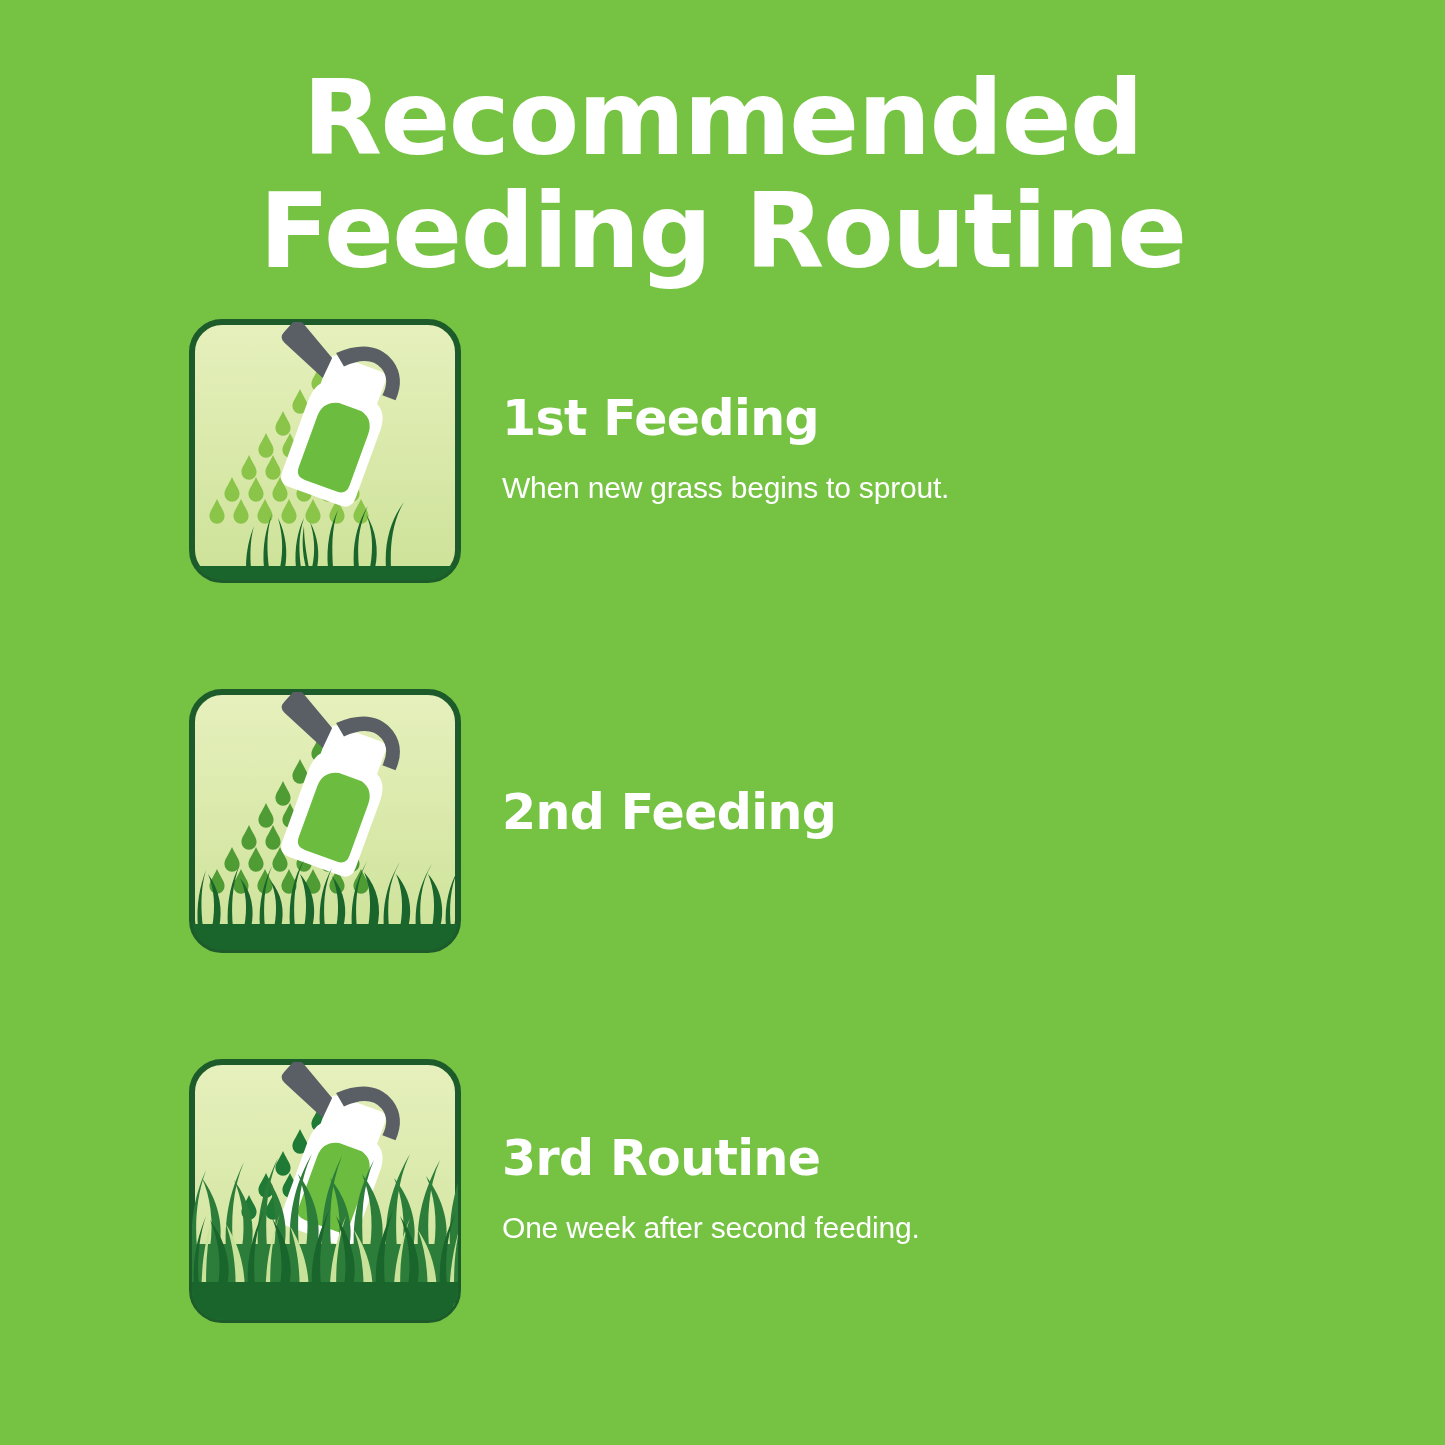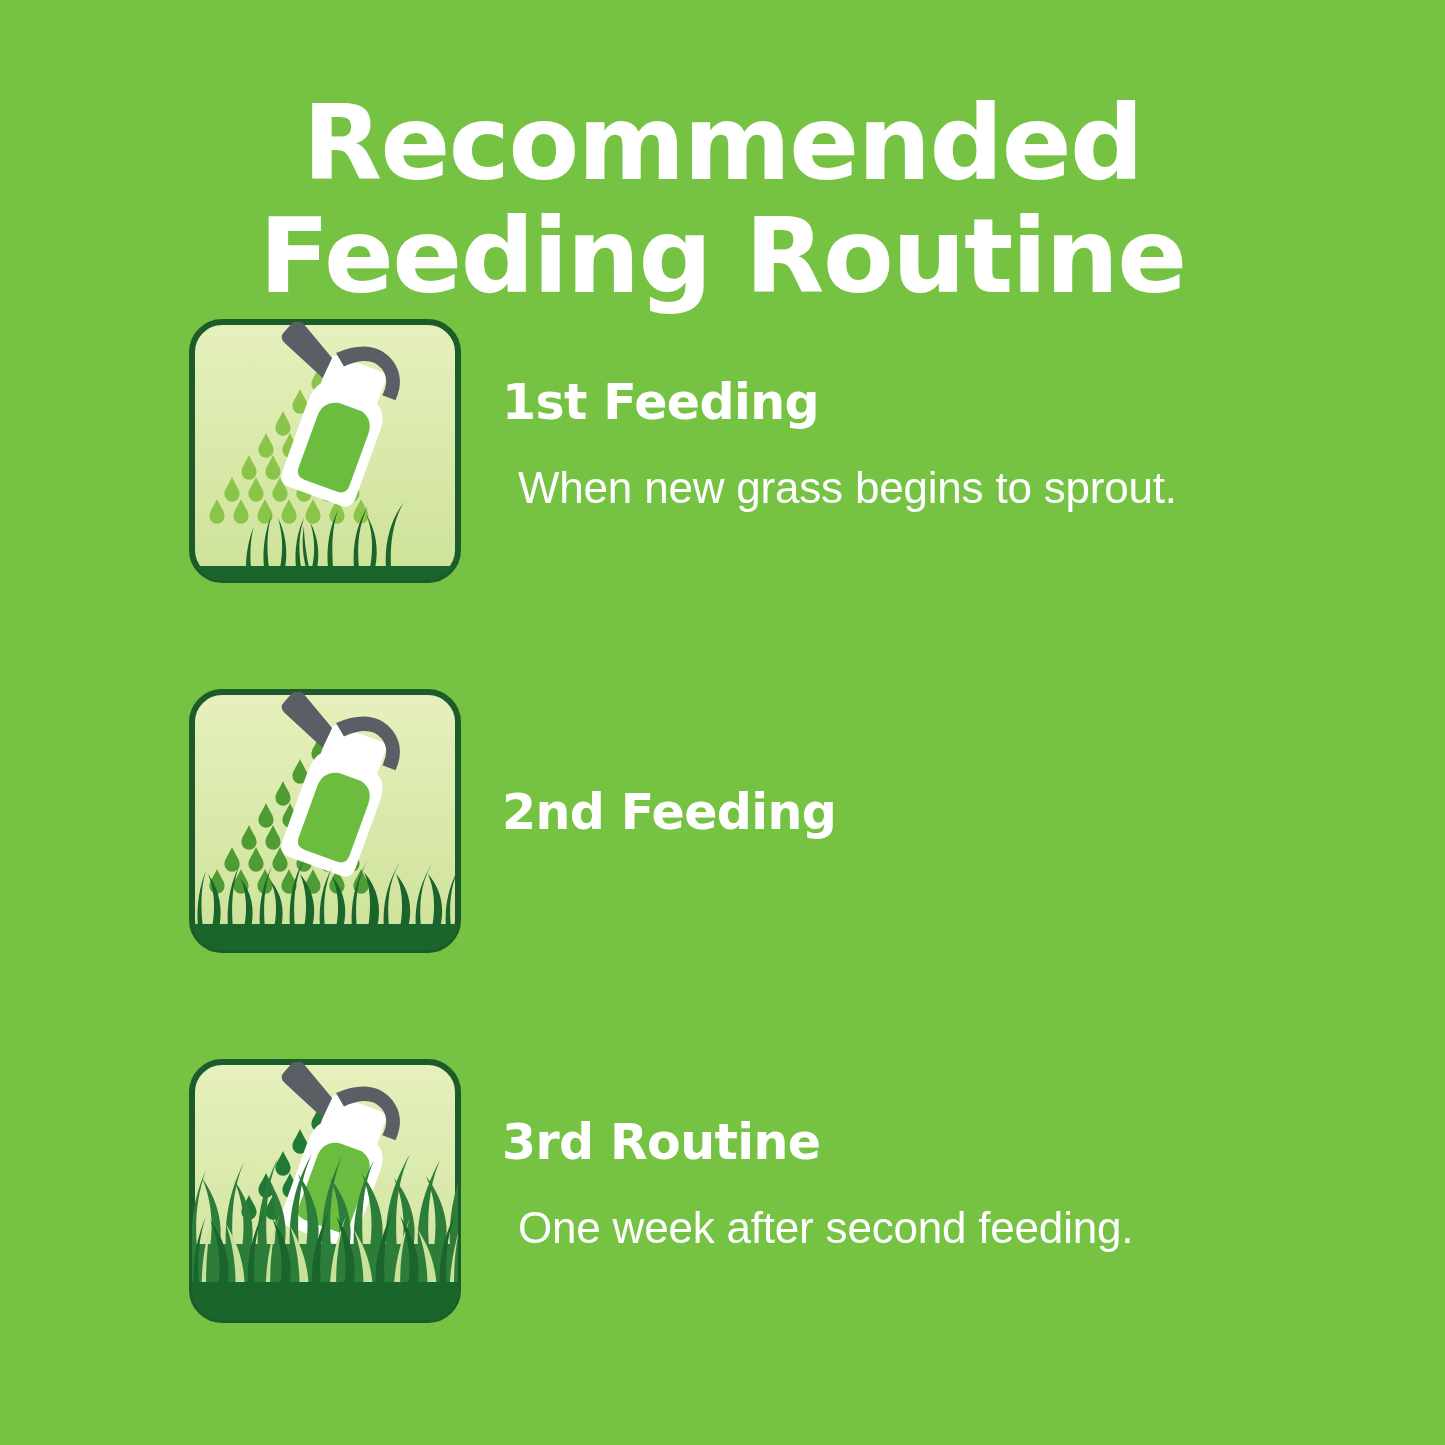--- a/index.html
+++ b/index.html
@@ -15,21 +15,20 @@
     position: relative;
   }
 
   
   .title-block {
     position: absolute;
     top: 62px;
     left: 0;
     width: 1445px;
     text-align: center;
-    margin-top: 25px;
   }
   .title-line {
     display: block;
     color: #ffffff;
     font-family: "DejaVu Sans", sans-serif;
     font-weight: bold;
     font-size: 103px;
     line-height: 113px;
     letter-spacing: -1.5px;
     white-space: nowrap;
@@ -79,24 +78,24 @@
     font-size: 49px;
     line-height: 58px;
     letter-spacing: -0.6px;
     margin: 0 0 16px 0;
     white-space: nowrap;
   }
   .feed-desc {
     color: #ffffff;
     font-family: "Liberation Sans", sans-serif;
     font-weight: normal;
-    font-size: 44px;
+    font-size: 30px;
     line-height: 48px;
     letter-spacing: -0.2px;
-    margin: 16px;
+    margin: 0;
     white-space: nowrap;
   }
 </style>
 </head>
 <body>
 
 <div class="title-block">
   <span class="title-line">Recommended</span>
   <span class="title-line">Feeding Routine</span>
 </div>

